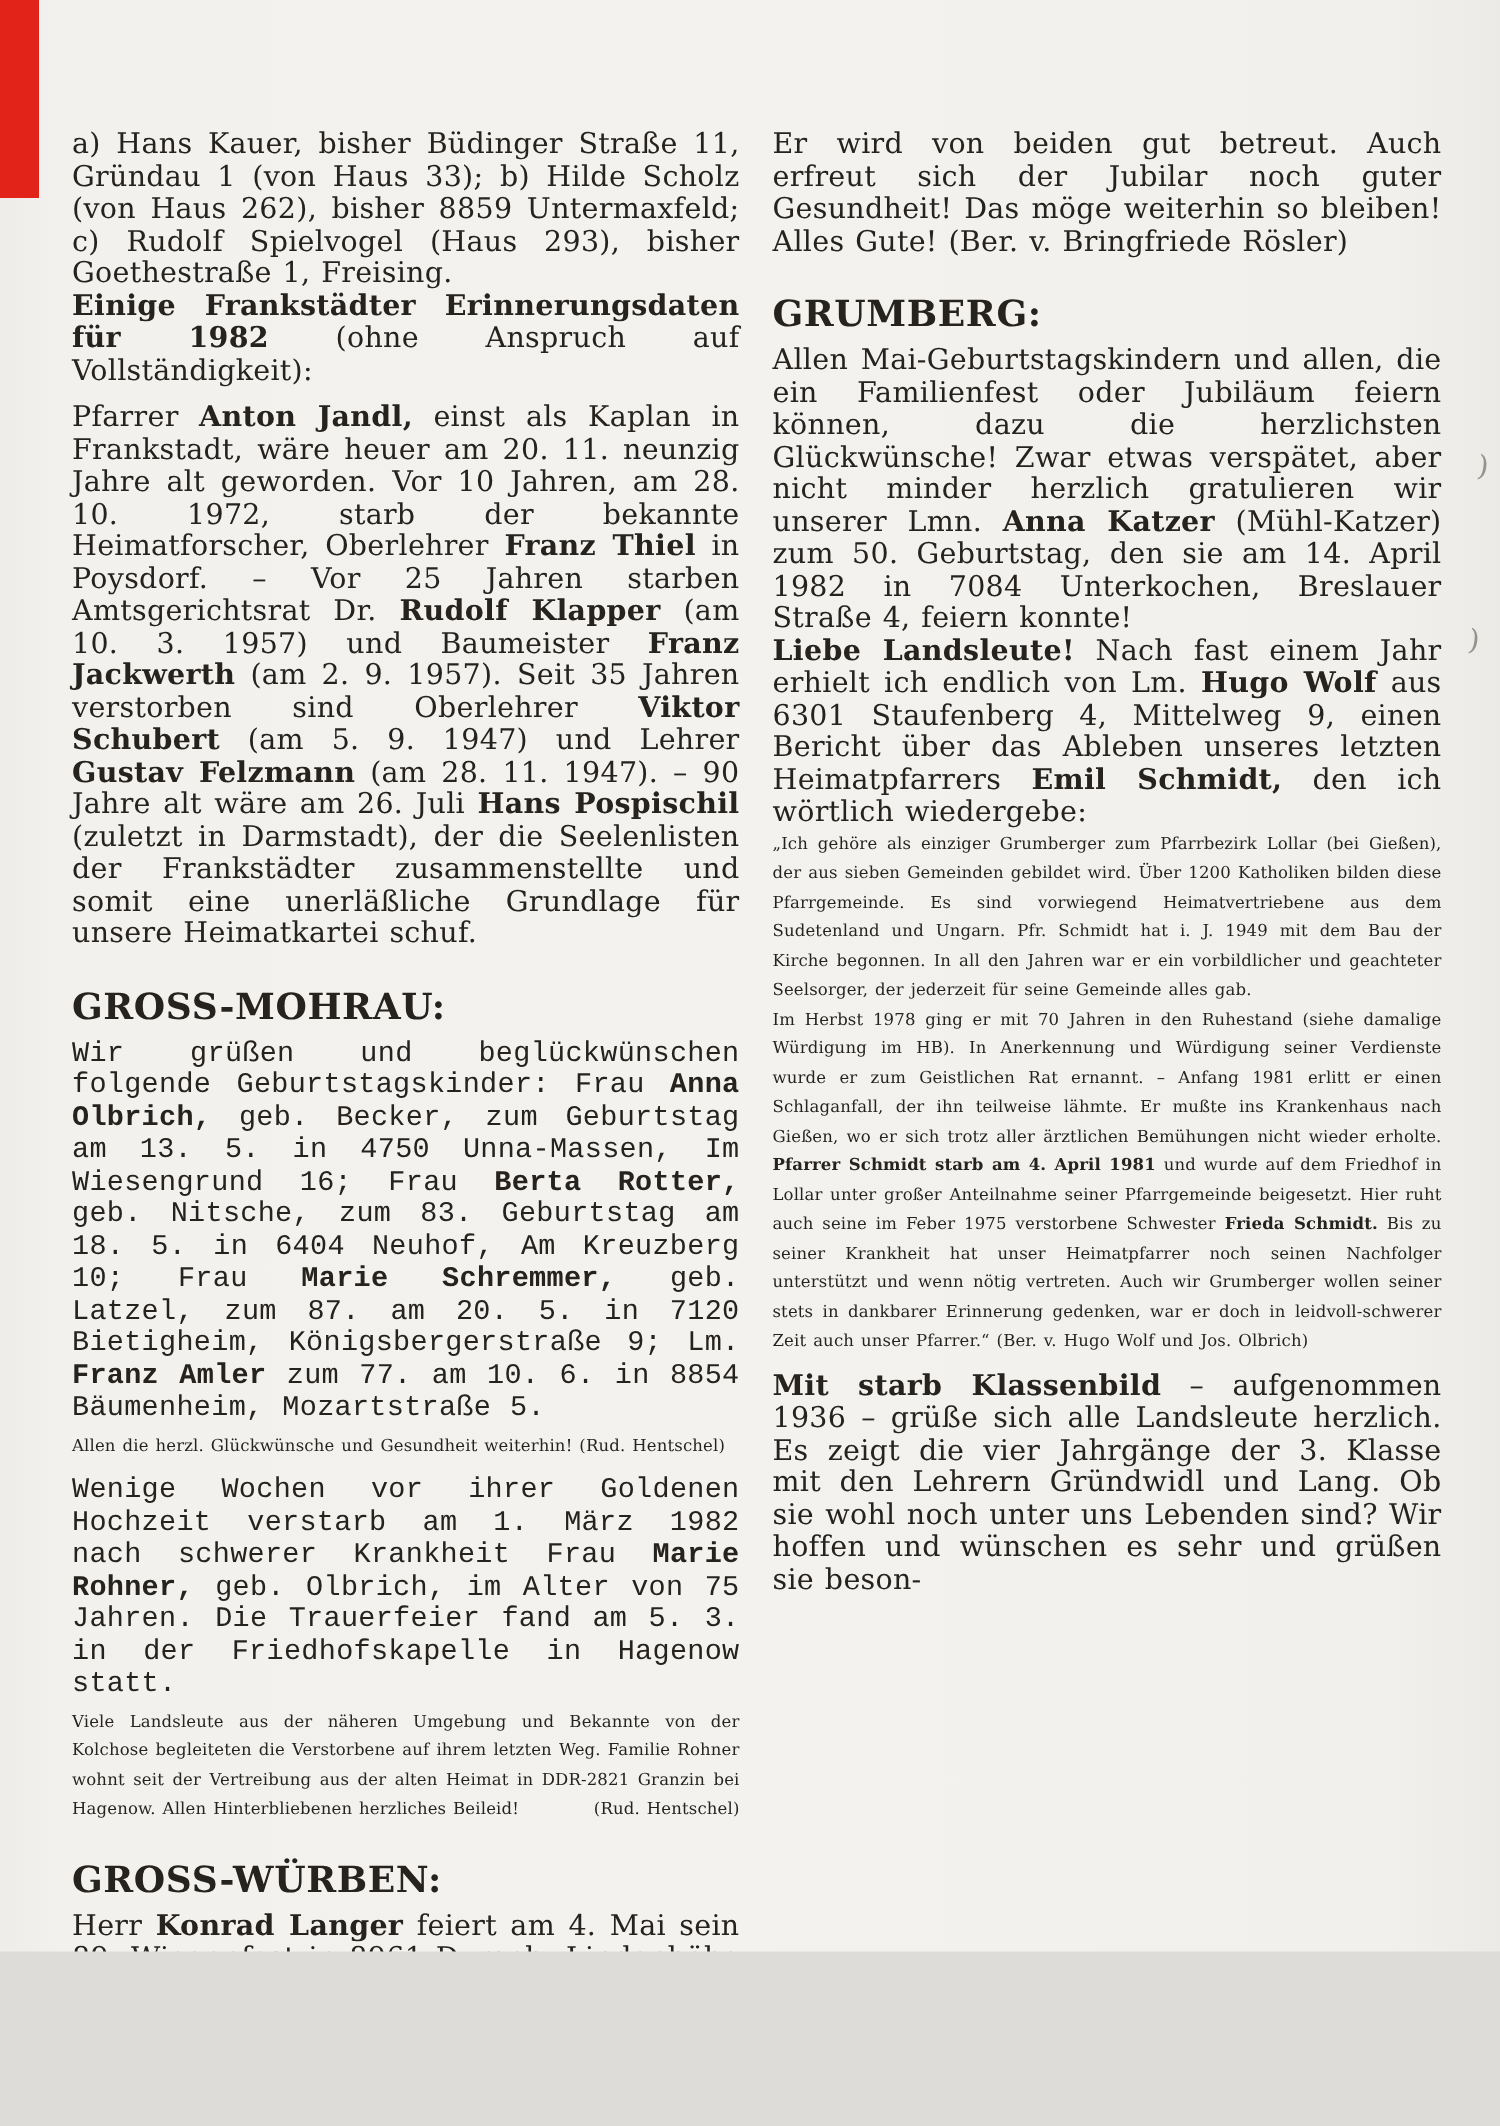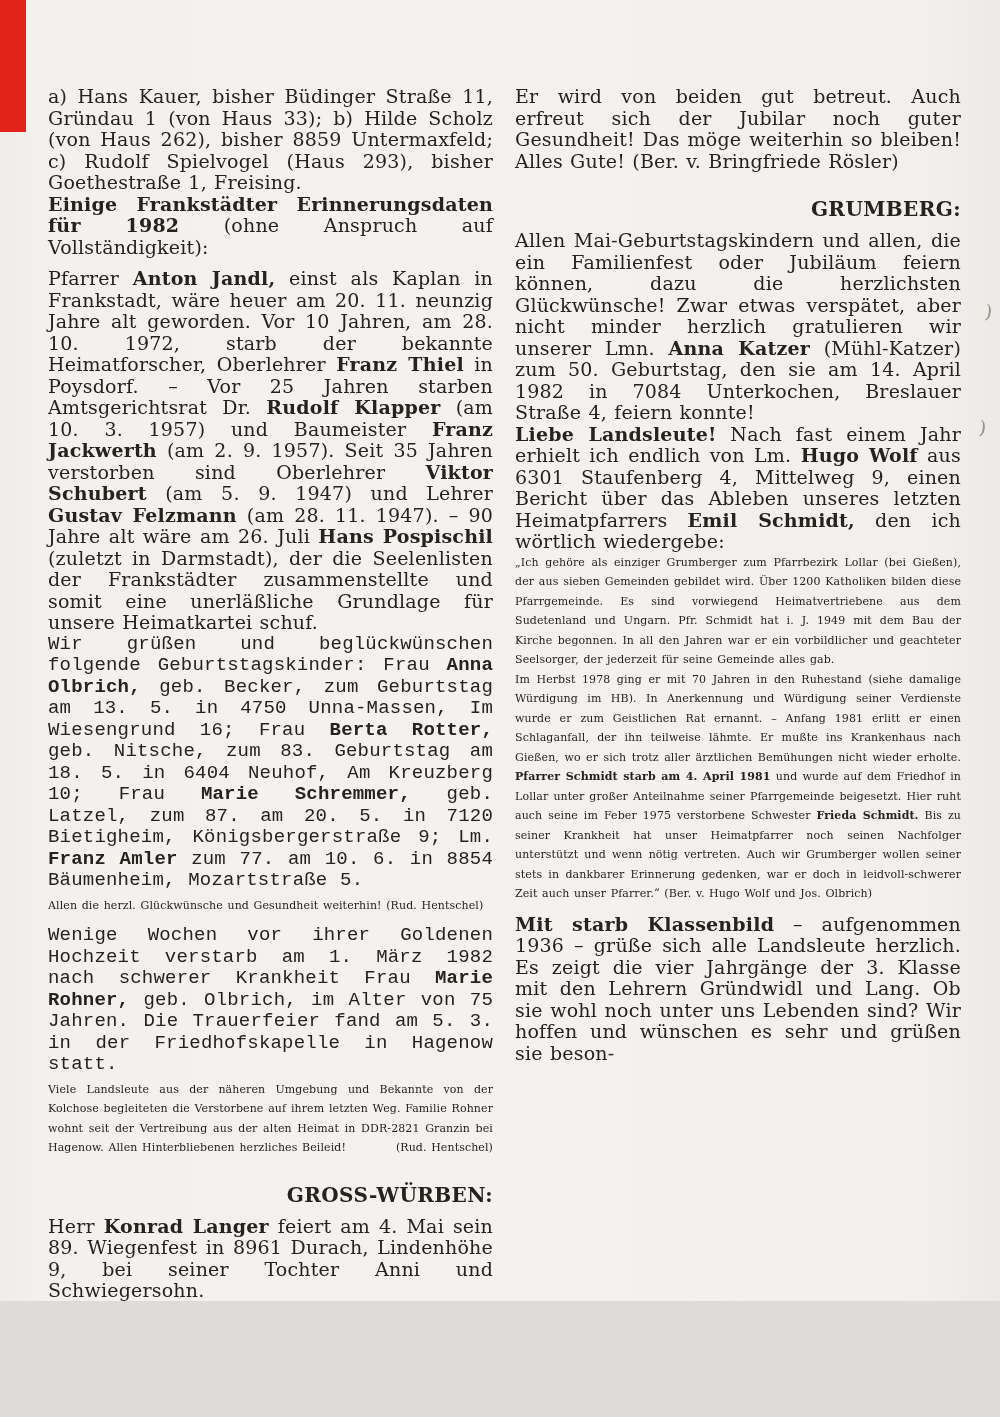--- a/index.html
+++ b/index.html
@@ -19,22 +19,22 @@
   .col{width:445px;}
   .col-right{width:446px;}
   .block{
     text-align:justify;
     margin:0 0 10px 0;
     word-spacing:1px;
   }
   .body{font-size:19px; line-height:21.5px; letter-spacing:0.2px;}
   .small{font-size:11px; line-height:19.5px; letter-spacing:0.1px;}
   .heading{
-    font-weight:bold; font-size:20px; line-height:22px;
-    margin:26px 0 10px 0; text-align:right; letter-spacing:0.4px;
+    font-weight:bold; font-size:24px; line-height:22px;
+    margin:26px 0 10px 0; text-align:left; letter-spacing:0.4px;
   }
   .tight{margin-bottom:0;}
   .snug{margin-bottom:4px;font-family:Liberation Mono, monospace;}
   .align-right{text-align:right;}
   .b{font-weight:bold;}
   .sign{float:right;}
   .red-ribbon{
     position:absolute; left:0; top:0; width:26px; height:132px;
     background:#e2231a;
   }
@@ -54,20 +54,21 @@
 
 <div class="page" style="color: rgb(38, 35, 31);">
 
   <div class="red-ribbon" style="background: rgb(226, 35, 26);"></div>
 
   <div class="columns">
     <div class="col" id="left-col">
         <div class="block body tight"><span>a) Hans Kauer, bisher Büdinger Straße 11, Gründau 1 (von Haus 33); b) Hilde Scholz (von Haus 262), bisher 8859 Untermaxfeld; c) Rudolf Spielvogel (Haus 293), bisher Goethestraße 1, Freising.</span></div>
         <div class="block body"><span class="b">Einige Frankstädter Erinnerungsdaten für 1982</span><span> (ohne Anspruch auf Vollständigkeit):</span></div>
         <div class="block body tight"><span>Pfarrer </span><span class="b">Anton Jandl,</span><span> einst als Kaplan in Frankstadt, wäre heuer am 20. 11. neunzig Jahre alt geworden. Vor 10 Jahren, am 28. 10. 1972, starb der bekannte Heimatforscher, Oberlehrer </span><span class="b">Franz Thiel</span><span> in Poysdorf. – Vor 25 Jahren starben Amtsgerichtsrat Dr. </span><span class="b">Rudolf Klapper</span><span> (am 10. 3. 1957) und Baumeister </span><span class="b">Franz Jackwerth</span><span> (am 2. 9. 1957). Seit 35 Jahren verstorben sind Oberlehrer </span><span class="b">Viktor Schubert</span><span> (am 5. 9. 1947) und Lehrer </span><span class="b">Gustav Felzmann</span><span> (am 28. 11. 1947). – 90 Jahre alt wäre am 26. Juli </span><span class="b">Hans Pospischil</span><span> (zuletzt in Darmstadt), der die Seelenlisten der Frankstädter zusammenstellte und somit eine unerläßliche Grundlage für unsere Heimatkartei schuf.</span></div>
+        <div class="block heading"><span>GROSS-MOHRAU:</span></div>
         <div class="block body snug"><span>Wir grüßen und beglückwünschen folgende Geburtstagskinder: Frau </span><span class="b">Anna Olbrich,</span><span> geb. Becker, zum Geburtstag am 13. 5. in 4750 Unna-Massen, Im Wiesengrund 16; Frau </span><span class="b">Berta Rotter,</span><span> geb. Nitsche, zum 83. Geburtstag am 18. 5. in 6404 Neuhof, Am Kreuzberg 10; Frau </span><span class="b">Marie Schremmer,</span><span> geb. Latzel, zum 87. am 20. 5. in 7120 Bietigheim, Königsbergerstraße 9; Lm. </span><span class="b">Franz Amler</span><span> zum 77. am 10. 6. in 8854 Bäumenheim, Mozartstraße 5.</span></div>
         <div class="block small"><span>Allen die herzl. Glückwünsche und Gesundheit weiterhin! (Rud. Hentschel)</span></div>
         <div class="block body snug"><span>Wenige Wochen vor ihrer Goldenen Hochzeit verstarb am 1. März 1982 nach schwerer Krankheit Frau </span><span class="b">Marie Rohner,</span><span> geb. Olbrich, im Alter von 75 Jahren. Die Trauerfeier fand am 5. 3. in der Friedhofskapelle in Hagenow statt.</span></div>
         <div class="block small tight"><span>Viele Landsleute aus der näheren Umgebung und Bekannte von der Kolchose begleiteten die Verstorbene auf ihrem letzten Weg. Familie Rohner wohnt seit der Vertreibung aus der alten Heimat in DDR-2821 Granzin bei Hagenow. Allen Hinterbliebenen herzliches Beileid!</span><span class="sign">(Rud. Hentschel)</span></div>
         <div class="block heading"><span>GROSS-WÜRBEN:</span></div>
         <div class="block body"><span>Herr </span><span class="b">Konrad Langer</span><span> feiert am 4. Mai sein 89. Wiegenfest in 8961 Durach, Lindenhöhe 9, bei seiner Tochter Anni und Schwiegersohn.</span></div>
       </div>
     <div class="col col-right" id="right-col">
         <div class="block body"><span>Er wird von beiden gut betreut. Auch erfreut sich der Jubilar noch guter Gesundheit! Das möge weiterhin so bleiben! Alles Gute! (Ber. v. Bringfriede Rösler)</span></div>
         <div class="block heading"><span>GRUMBERG:</span></div>

